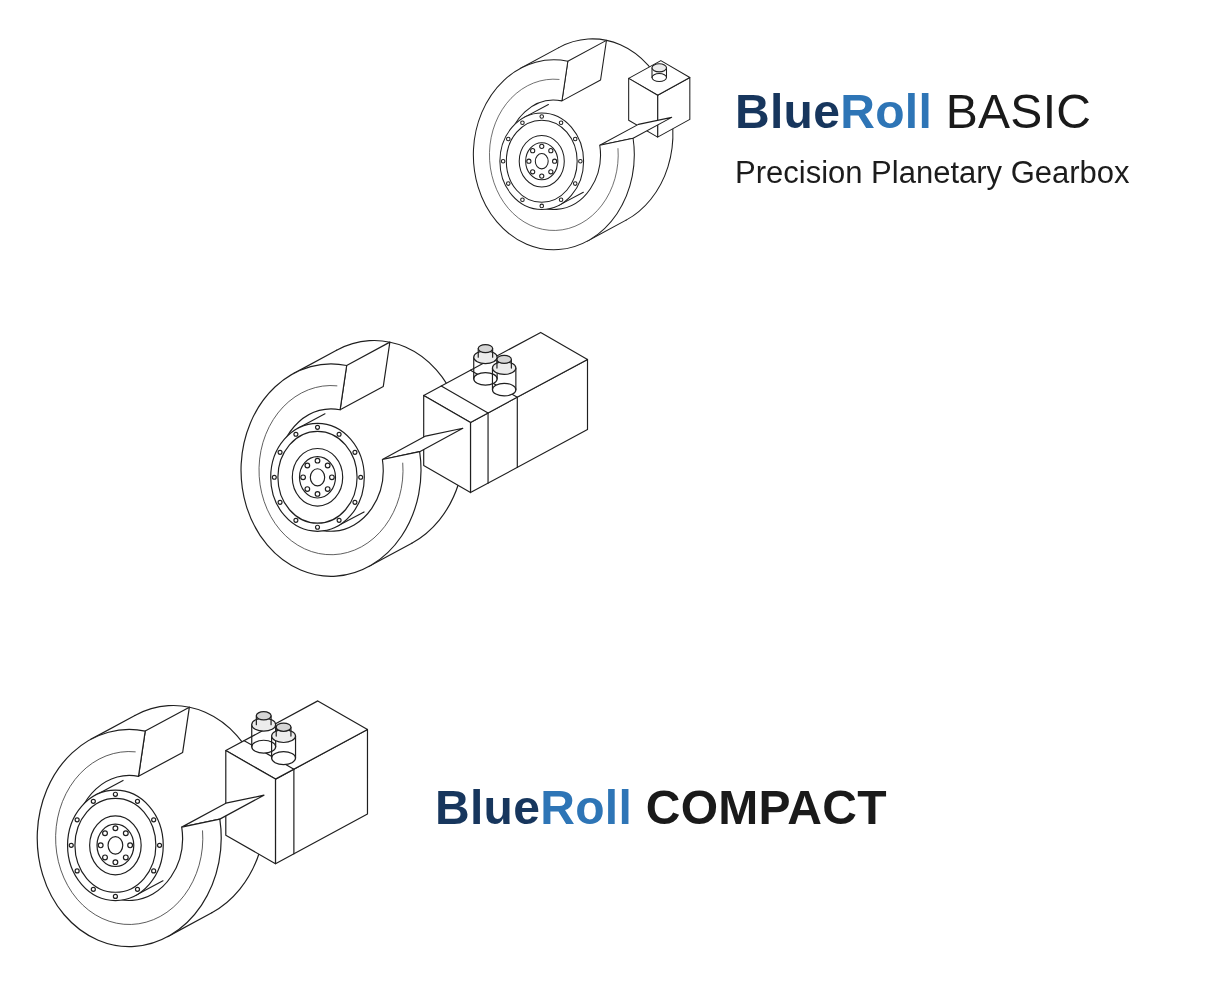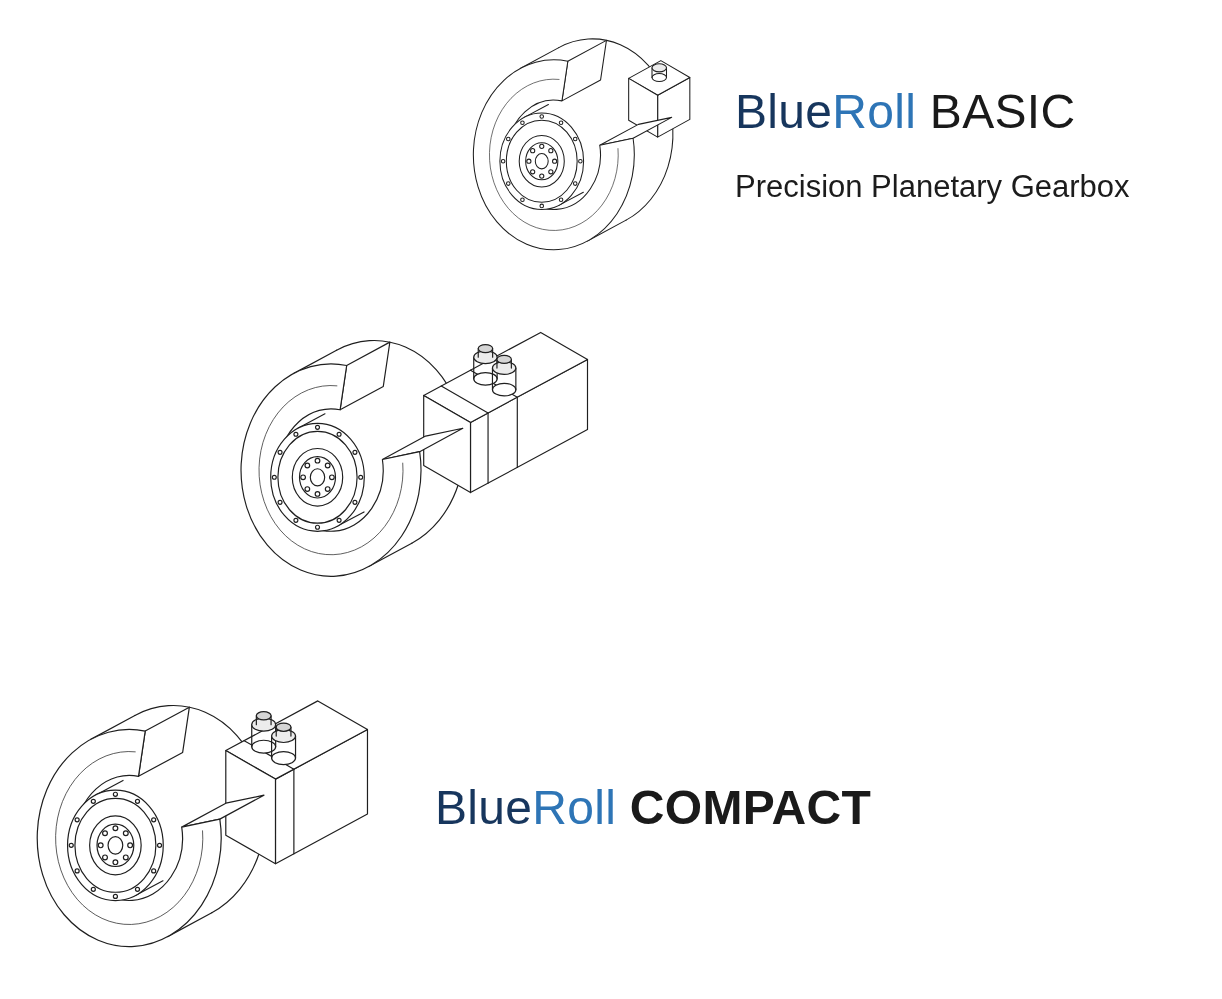--- a/index.html
+++ b/index.html
@@ -28,29 +28,29 @@
     white-space: nowrap;
   }
   .title {
     font-size: 48px;
     line-height: 1.1;
     letter-spacing: 0.3px;
     color: #1a1a1a;
     font-weight: 400;
   }
   .title .brand-word {
-    font-weight: 400;
+    font-weight: 700;
   }
   .title .tier {
     font-weight: 400;
     color: #1a1a1a;
   }
   .subtitle {
     font-size: 31px;
-    margin-top: 30px;
+    margin-top: 16px;
     color: #1c1c1c;
     font-weight: 400;
   }
   
   .ln {
     fill: none;
     stroke: #1f1f1f;
     stroke-width: 1.3;
     stroke-linejoin: round;
     stroke-linecap: round;

